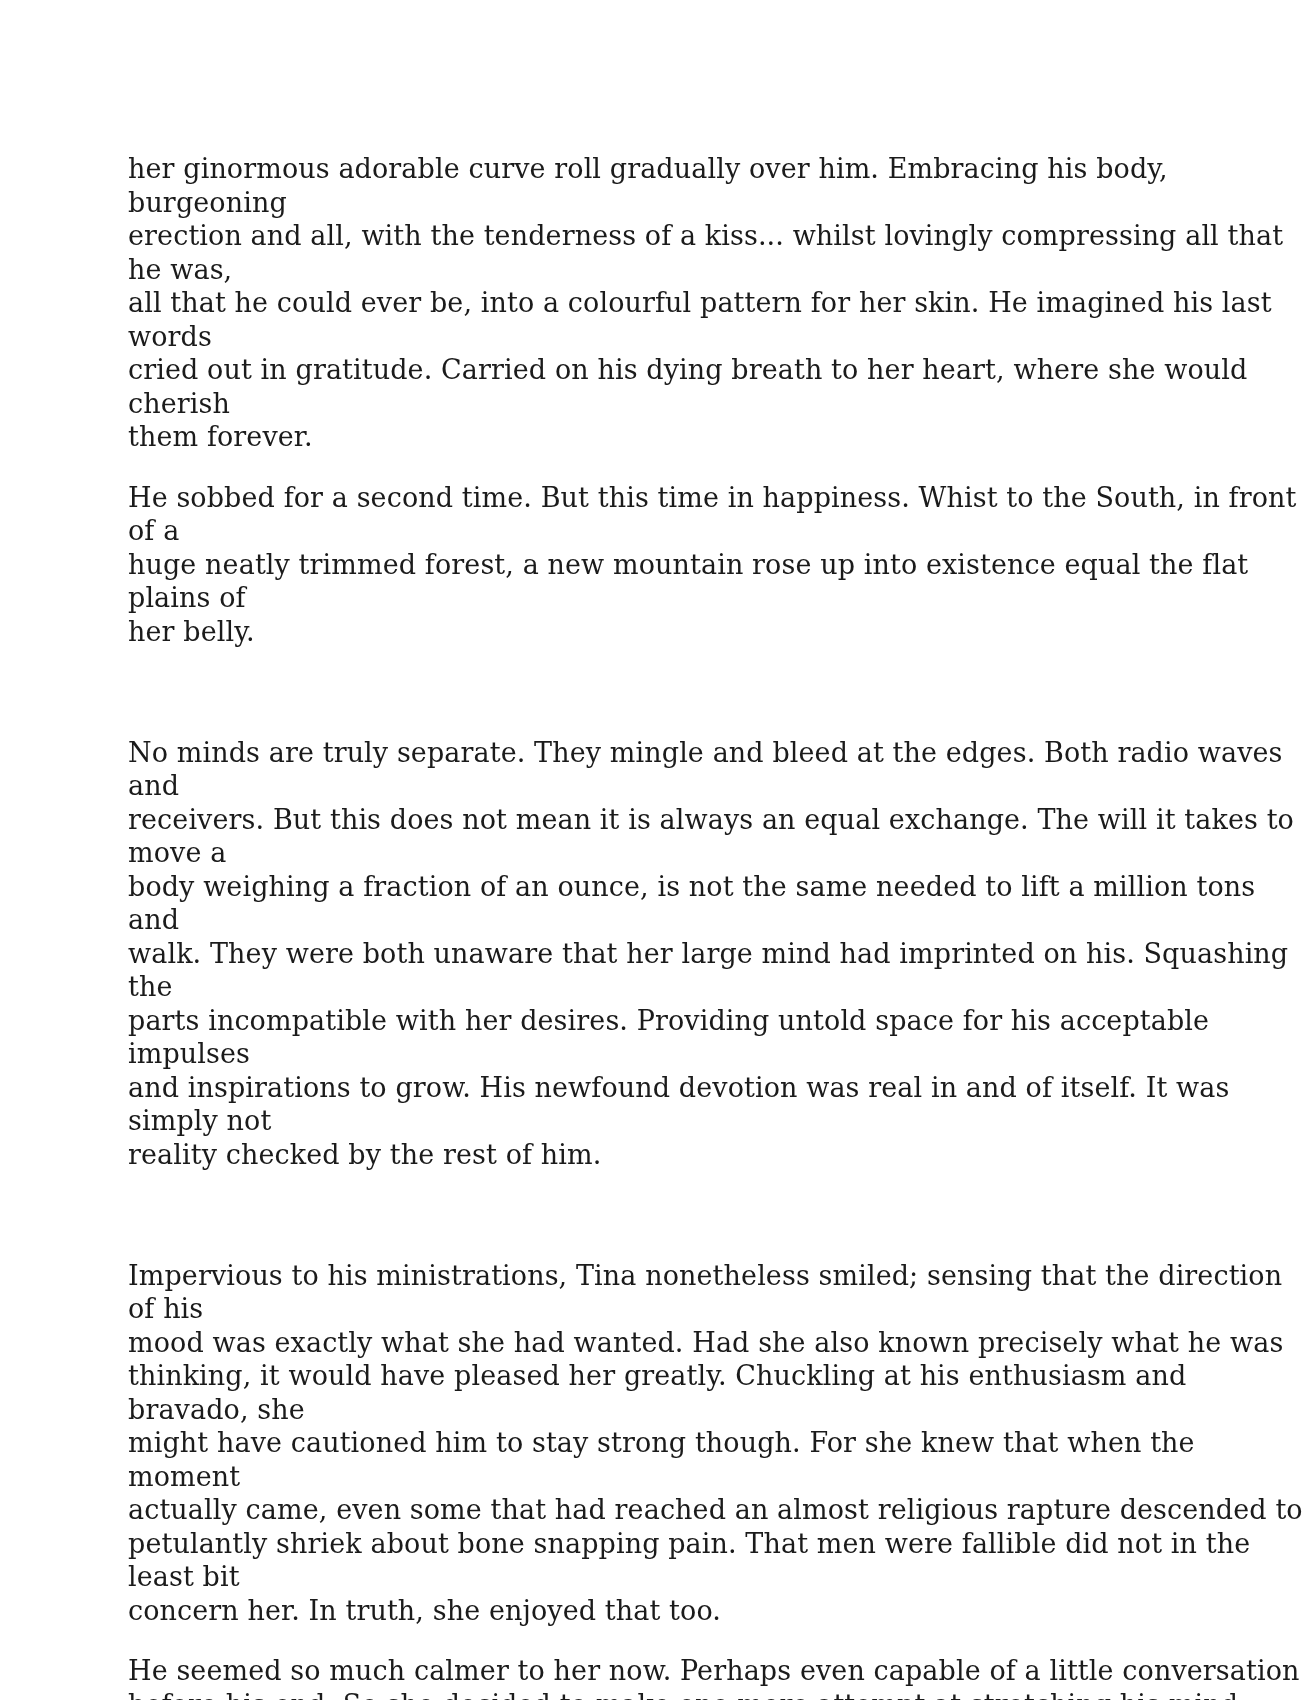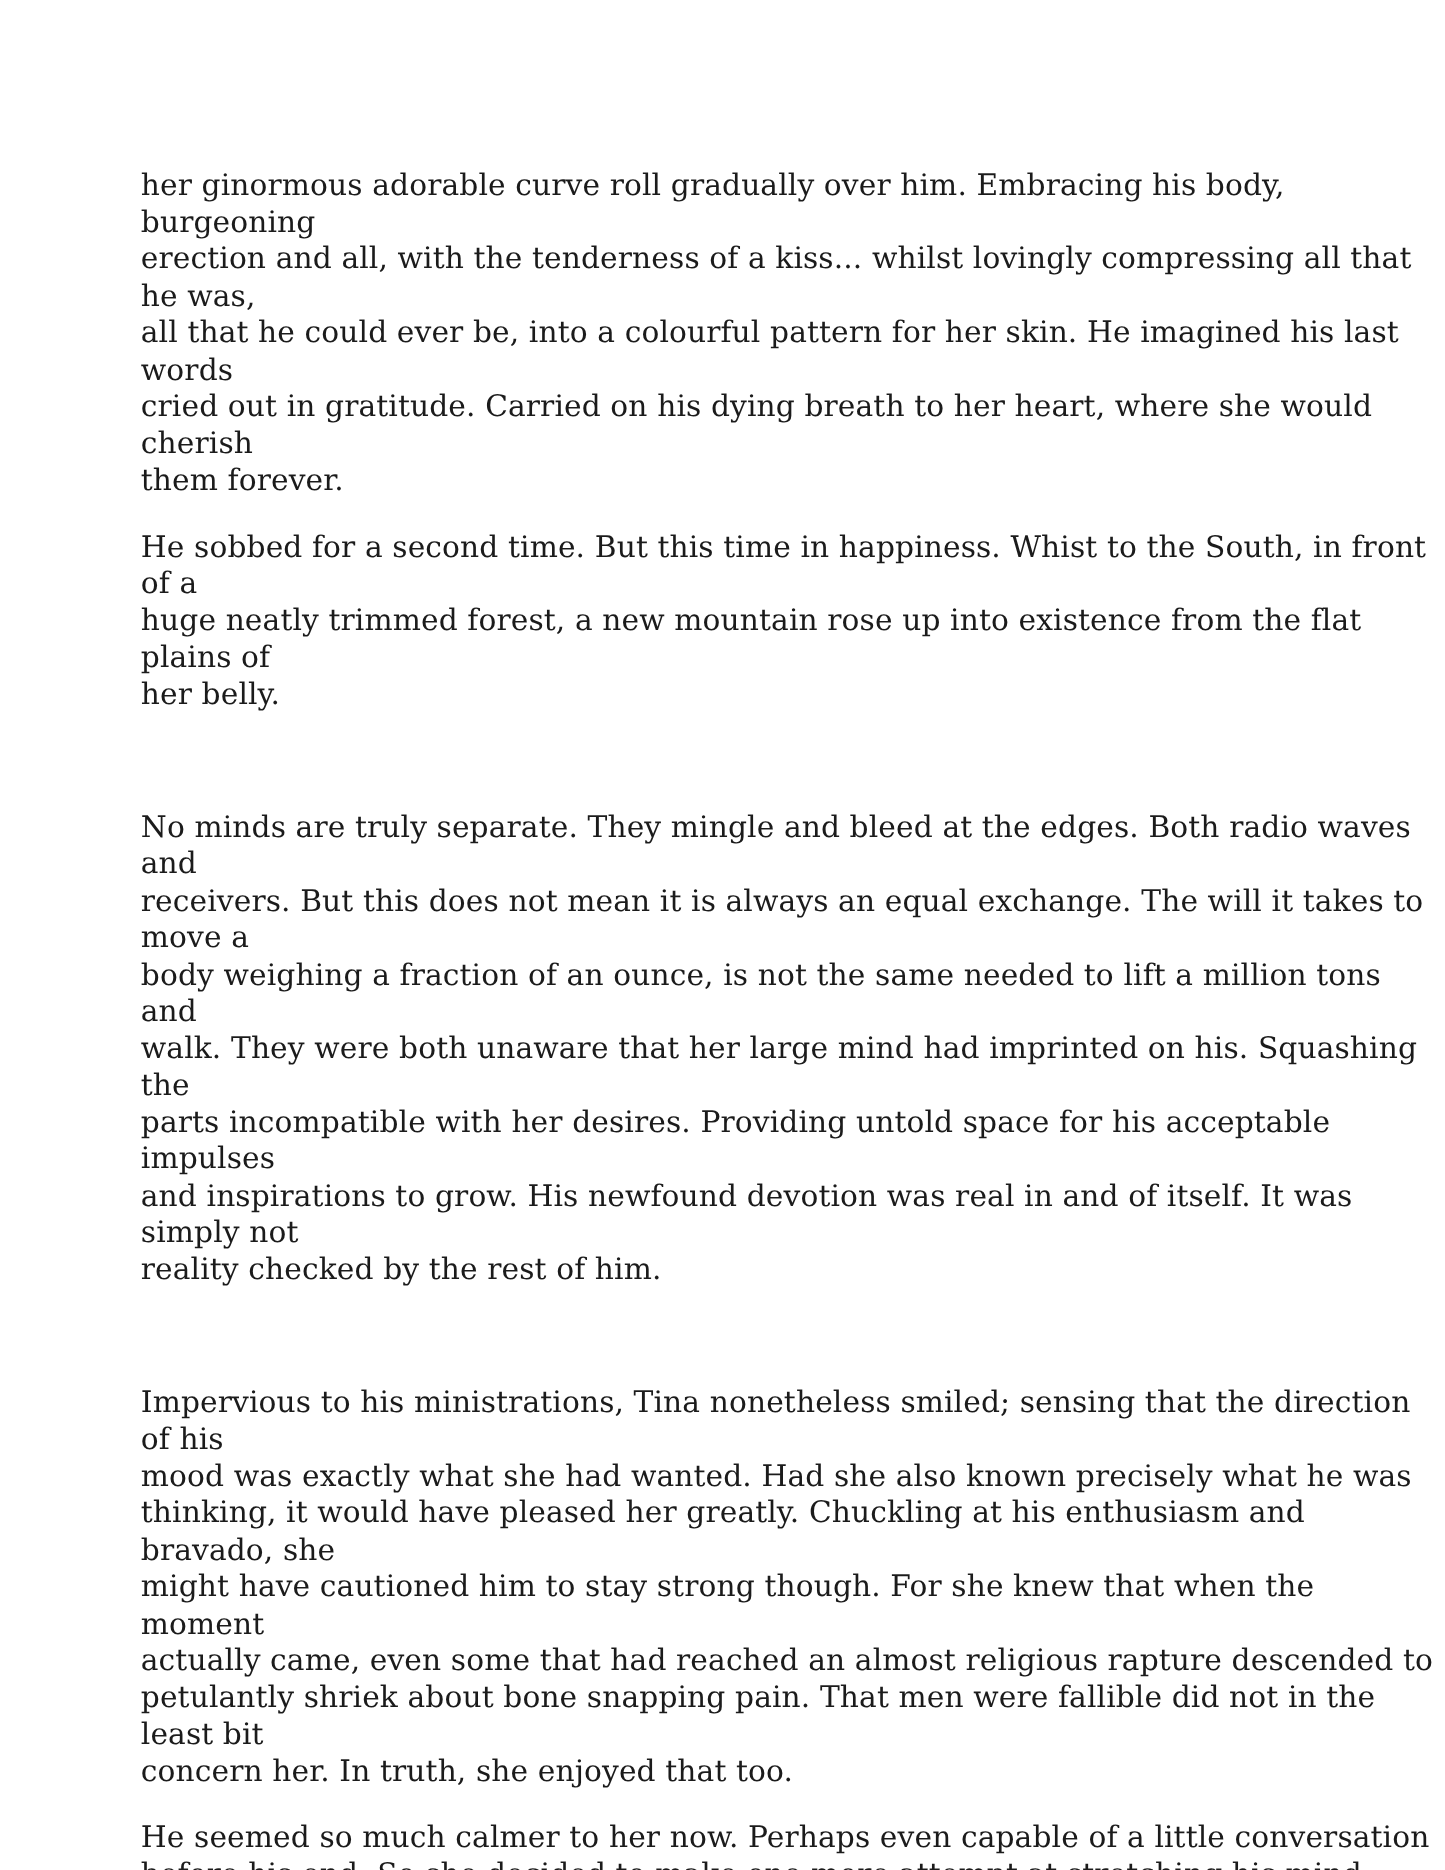--- a/index.html
+++ b/index.html
@@ -41,21 +41,21 @@
 <body>
 
 <div class="page">
   <div class="content" style="color: rgb(27, 27, 27);">
       <p class="para">her ginormous adorable curve roll gradually over him. Embracing his body, burgeoning
 erection and all, with the tenderness of a kiss... whilst lovingly compressing all that he was,
 all that he could ever be, into a colourful pattern for her skin. He imagined his last words
 cried out in gratitude. Carried on his dying breath to her heart, where she would cherish
 them forever.</p>
       <p class="para">He sobbed for a second time. But this time in happiness. Whist to the South, in front of a
-huge neatly trimmed forest, a new mountain rose up into existence from the flat plains of
+huge neatly trimmed forest, a new mountain rose up into existence equal the flat plains of
 her belly.</p>
       <p class="para blank"></p>
       <p class="para">No minds are truly separate. They mingle and bleed at the edges. Both radio waves and
 receivers. But this does not mean it is always an equal exchange. The will it takes to move a
 body weighing a fraction of an ounce, is not the same needed to lift a million tons and
 walk. They were both unaware that her large mind had imprinted on his. Squashing the
 parts incompatible with her desires. Providing untold space for his acceptable impulses
 and inspirations to grow. His newfound devotion was real in and of itself. It was simply not
 reality checked by the rest of him.</p>
       <p class="para blank"></p>

